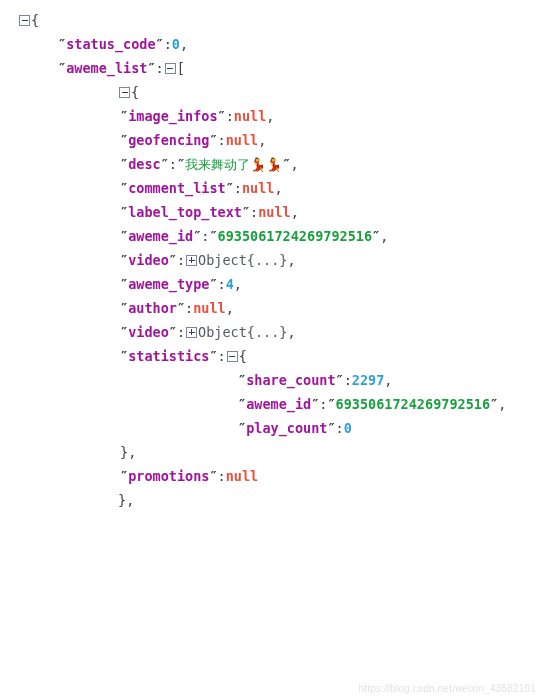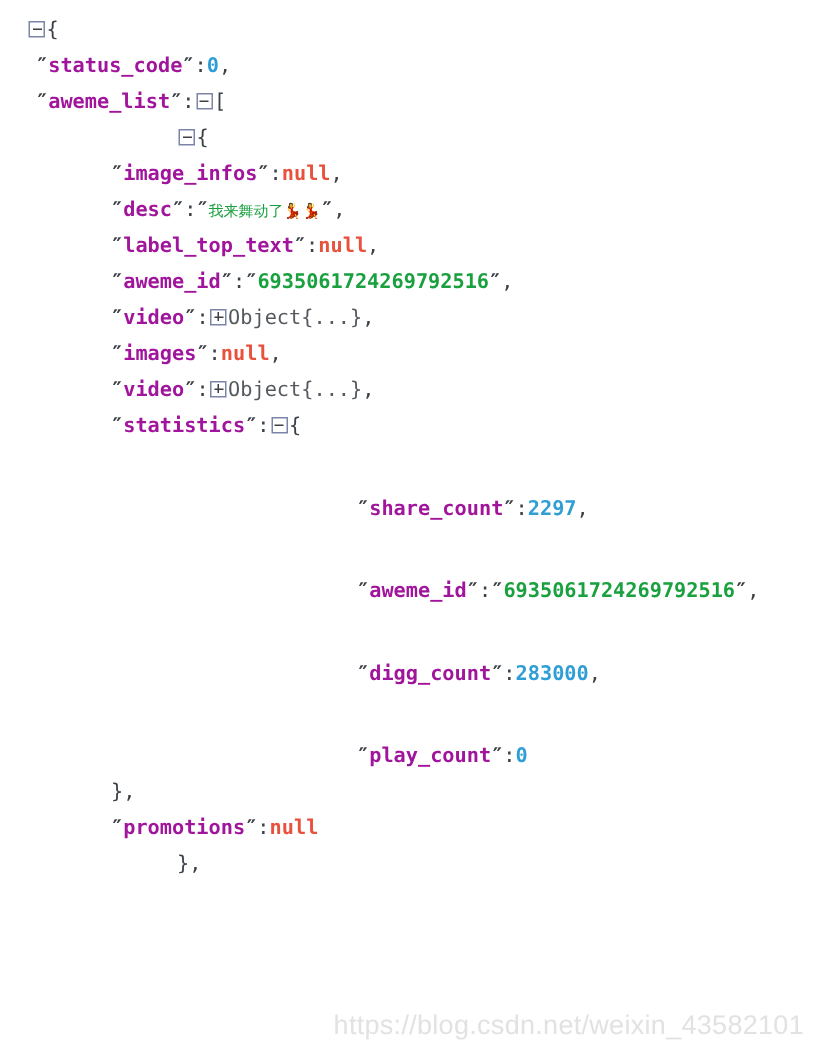--- a/index.html
+++ b/index.html
@@ -23,24 +23,24 @@
   }
   .json-line {
     height: 24px;
     line-height: 24px;
     font-size: 13.5px;
     white-space: pre;
     letter-spacing: 0px;
     color: #3b4147;
   }
   .ind0  { padding-left: 18px; }
-  .ind1  { padding-left: 24px; }
+  .ind1  { padding-left: 58px; }
   .ind2  { padding-left: 118px; }
-  .ind3  { padding-left: 74px; }
-  .ind4  { padding-left: 238px; margin-top: 31px; }
+  .ind3  { padding-left: 120px; }
+  .ind4  { padding-left: 238px; }
 
   .tok-key {
     color: #a0159b;
     font-weight: bold;
   }
   .tok-str {
     color: #19a03f;
     font-weight: bold;
   }
   .tok-num {
@@ -88,53 +88,55 @@
     content: "";
     position: absolute;
     left: 4px;
     top: 1.5px;
     width: 1px;
     height: 6px;
     background: #3b4147;
   }
   .cn {
     font-family: Liberation Sans, sans-serif;
-    font-size: 10px;
+    font-size: 13px;
     font-weight: normal;
   }
   #watermark {
     position: absolute;
     right: 6px;
     bottom: 6px;
     font-family: "Liberation Sans", sans-serif;
-    font-size: 18px;
+    font-size: 10px;
     color: #e2e2e2;
     white-space: nowrap;
     letter-spacing: 0.2px;
   }
 </style>
 </head>
 <body>
 
 <div id="viewer">
   <div id="lines-root">
       <div class="json-line ind0"><span class="toggle"></span><span class="tok-brace">{</span></div>
       <div class="json-line ind1"><span class="quote tok-key">″</span><span class="tok-key">status_code</span><span class="quote tok-key">″</span><span class="tok-punct">:</span><span class="tok-num">0</span><span class="tok-punct">,</span></div>
       <div class="json-line ind1"><span class="quote tok-key">″</span><span class="tok-key">aweme_list</span><span class="quote tok-key">″</span><span class="tok-punct">:</span><span class="toggle"></span><span class="tok-brace">[</span></div>
       <div class="json-line ind2"><span class="toggle"></span><span class="tok-brace">{</span></div>
       <div class="json-line ind3"><span class="quote tok-key">″</span><span class="tok-key">image_infos</span><span class="quote tok-key">″</span><span class="tok-punct">:</span><span class="tok-null">null</span><span class="tok-punct">,</span></div>
+      <div class="json-line ind3"><span class="quote tok-key">″</span><span class="tok-key">geofencing</span><span class="quote tok-key">″</span><span class="tok-punct">:</span><span class="tok-null">null</span><span class="tok-punct">,</span></div>
       <div class="json-line ind3"><span class="quote tok-key">″</span><span class="tok-key">desc</span><span class="quote tok-key">″</span><span class="tok-punct">:</span><span class="quote tok-str">″</span><span class="tok-str cn">我来舞动了💃💃</span><span class="quote tok-str">″</span><span class="tok-punct">,</span></div>
+      <div class="json-line ind3"><span class="quote tok-key">″</span><span class="tok-key">comment_list</span><span class="quote tok-key">″</span><span class="tok-punct">:</span><span class="tok-null">null</span><span class="tok-punct">,</span></div>
       <div class="json-line ind3"><span class="quote tok-key">″</span><span class="tok-key">label_top_text</span><span class="quote tok-key">″</span><span class="tok-punct">:</span><span class="tok-null">null</span><span class="tok-punct">,</span></div>
       <div class="json-line ind3"><span class="quote tok-key">″</span><span class="tok-key">aweme_id</span><span class="quote tok-key">″</span><span class="tok-punct">:</span><span class="quote tok-str">″</span><span class="tok-str">6935061724269792516</span><span class="quote tok-str">″</span><span class="tok-punct">,</span></div>
       <div class="json-line ind3"><span class="quote tok-key">″</span><span class="tok-key">video</span><span class="quote tok-key">″</span><span class="tok-punct">:</span><span class="toggle plus"></span><span class="tok-objlabel">Object{...}</span><span class="tok-punct">,</span></div>
-      <div class="json-line ind3"><span class="quote tok-key">″</span><span class="tok-key">images</span><span class="quote tok-key">″</span><span class="tok-punct">:</span><span class="tok-null">null</span><span class="tok-punct">,</span></div>
+      <div class="json-line ind3"><span class="quote tok-key">″</span><span class="tok-key">aweme_type</span><span class="quote tok-key">″</span><span class="tok-punct">:</span><span class="tok-num">4</span><span class="tok-punct">,</span></div>
+      <div class="json-line ind3"><span class="quote tok-key">″</span><span class="tok-key">author</span><span class="quote tok-key">″</span><span class="tok-punct">:</span><span class="tok-null">null</span><span class="tok-punct">,</span></div>
       <div class="json-line ind3"><span class="quote tok-key">″</span><span class="tok-key">video</span><span class="quote tok-key">″</span><span class="tok-punct">:</span><span class="toggle plus"></span><span class="tok-objlabel">Object{...}</span><span class="tok-punct">,</span></div>
       <div class="json-line ind3"><span class="quote tok-key">″</span><span class="tok-key">statistics</span><span class="quote tok-key">″</span><span class="tok-punct">:</span><span class="toggle"></span><span class="tok-brace">{</span></div>
       <div class="json-line ind4"><span class="quote tok-key">″</span><span class="tok-key">share_count</span><span class="quote tok-key">″</span><span class="tok-punct">:</span><span class="tok-num">2297</span><span class="tok-punct">,</span></div>
       <div class="json-line ind4"><span class="quote tok-key">″</span><span class="tok-key">aweme_id</span><span class="quote tok-key">″</span><span class="tok-punct">:</span><span class="quote tok-str">″</span><span class="tok-str">6935061724269792516</span><span class="quote tok-str">″</span><span class="tok-punct">,</span></div>
-      <div class="json-line ind4"><span class="quote tok-key">″</span><span class="tok-key">digg_count</span><span class="quote tok-key">″</span><span class="tok-punct">:</span><span class="tok-num">283000</span><span class="tok-punct">,</span></div>
       <div class="json-line ind4"><span class="quote tok-key">″</span><span class="tok-key">play_count</span><span class="quote tok-key">″</span><span class="tok-punct">:</span><span class="tok-num">0</span></div>
       <div class="json-line ind3"><span class="tok-brace">},</span></div>
       <div class="json-line ind3"><span class="quote tok-key">″</span><span class="tok-key">promotions</span><span class="quote tok-key">″</span><span class="tok-punct">:</span><span class="tok-null">null</span></div>
       <div class="json-line ind2"><span class="tok-brace">},</span></div>
     </div>
   <div id="watermark">https://blog.csdn.net/weixin_43582101</div>
 </div>
 
 </body></html>

